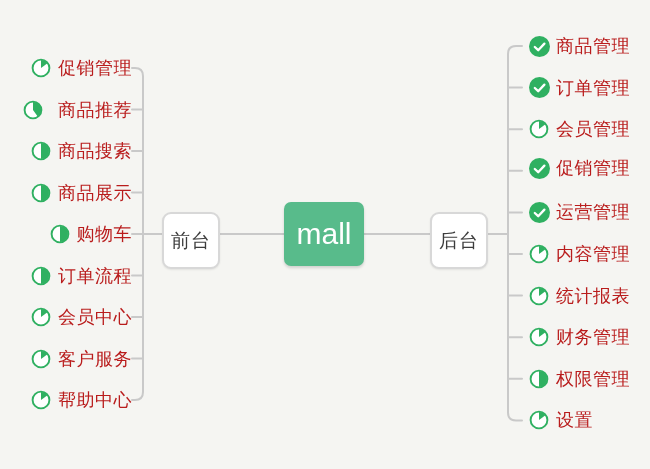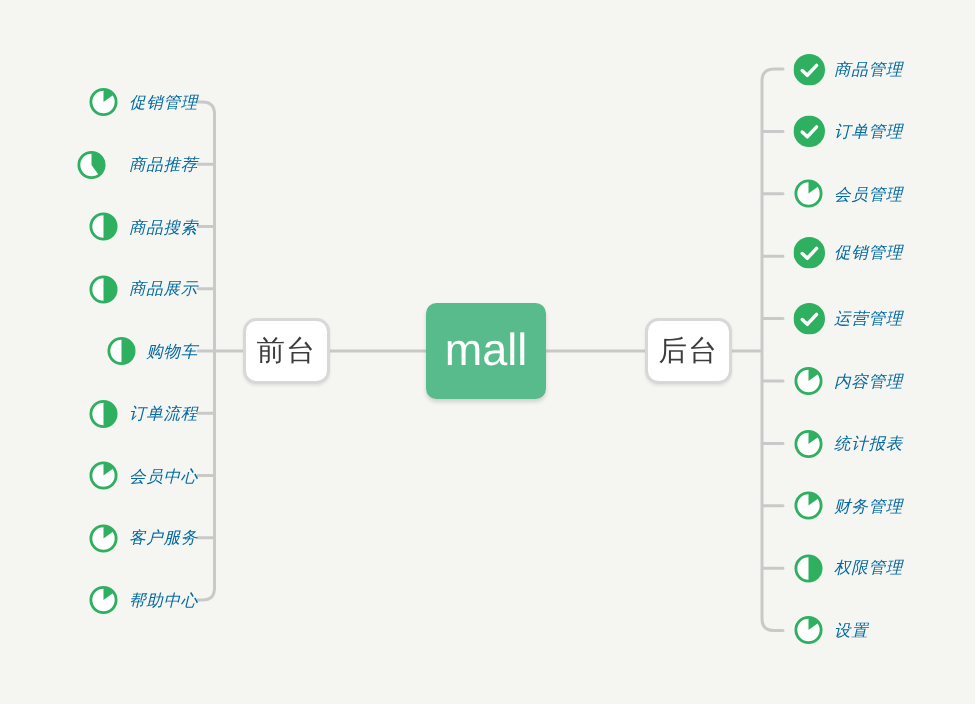--- a/index.html
+++ b/index.html
@@ -6,30 +6,30 @@
   body{
     width:650px;height:469px;
     background:#f5f5f2;
     font-family:"Liberation Sans","DejaVu Sans",sans-serif;
     overflow:hidden;
   }
   .canvas{position:relative;width:650px;height:469px;background:#f5f5f2;}
   .connectors{position:absolute;left:0;top:0;width:650px;height:469px;}
   .item{
     position:absolute;display:flex;align-items:center;gap:6px;height:24px;
-    font-size:11px;color:#0369a1;letter-spacing:.5px;white-space:nowrap;cursor:pointer;font-style:italic;
+    font-size:18px;color:#b91c1c;letter-spacing:.5px;white-space:nowrap;cursor:pointer;
   }
   .item .icon{display:flex;align-items:center;justify-content:center;width:22px;height:22px;}
   .item .icon svg{display:block;}
   .node{
     position:absolute;display:flex;align-items:center;justify-content:center;
     box-sizing:border-box;cursor:pointer;
   }
   .side-node{
-    width:58px;height:44px;top:212px;background:#ffffff;
+    width:58px;height:57px;top:212px;background:#ffffff;
     border:2px solid #d8d8d8;border-radius:9px;
     font-size:19px;color:#3c3c3c;letter-spacing:1px;
     box-shadow:0 1px 2px rgba(0,0,0,.08);
   }
   .side-node.front{left:162px;}
   .side-node.back{left:430px;}
   .root-node{
     left:284px;top:202px;width:80px;height:64px;
     background:#58bb8b;border-radius:7px;
     color:#ffffff;font-size:30px;

